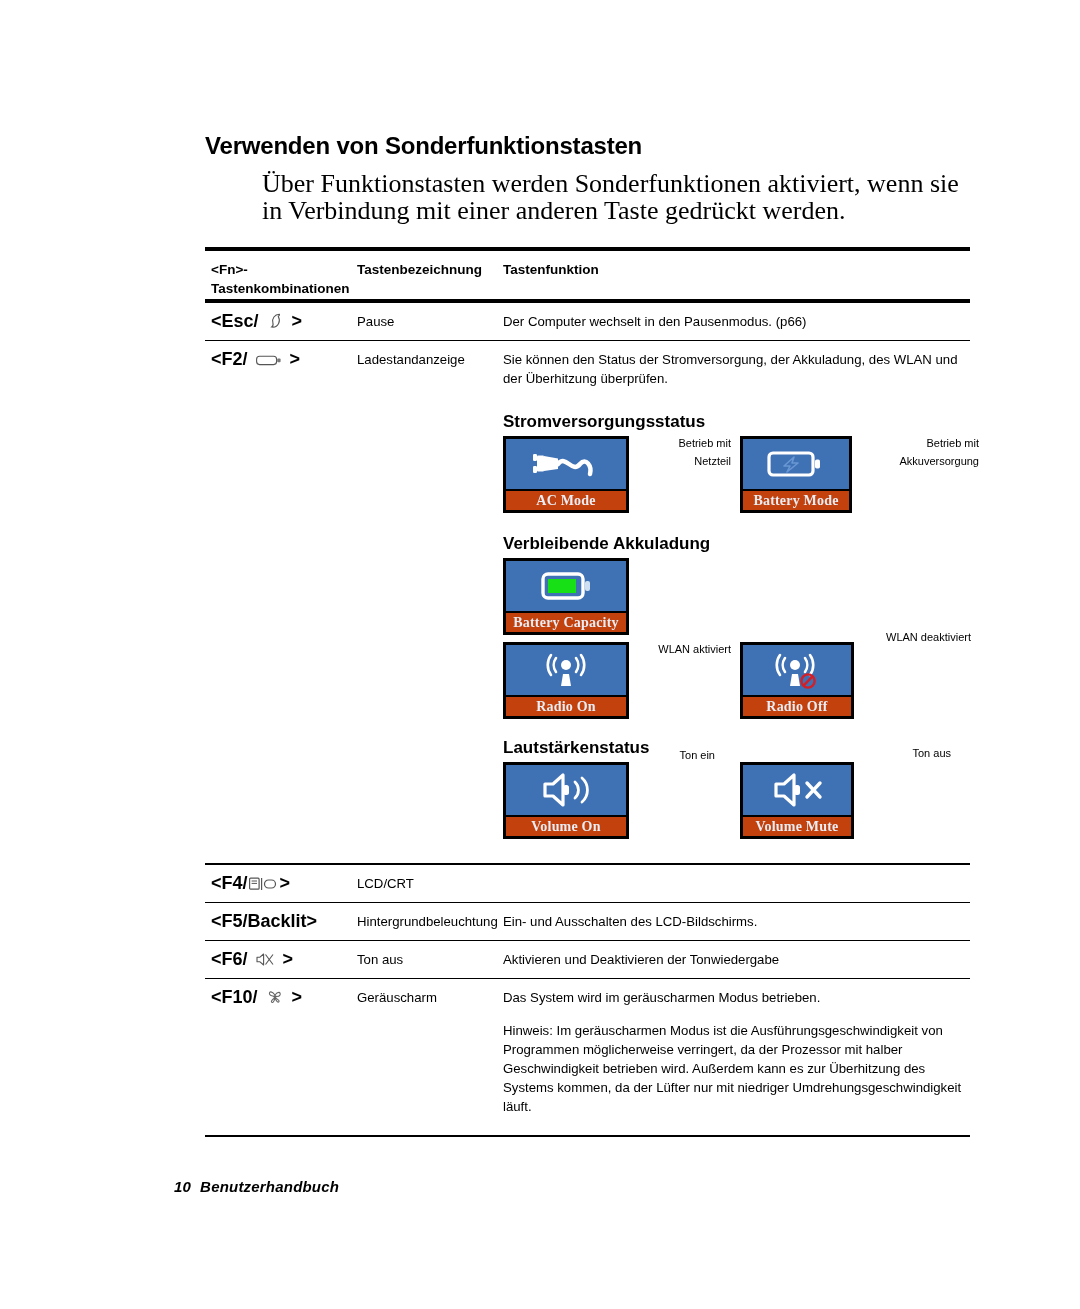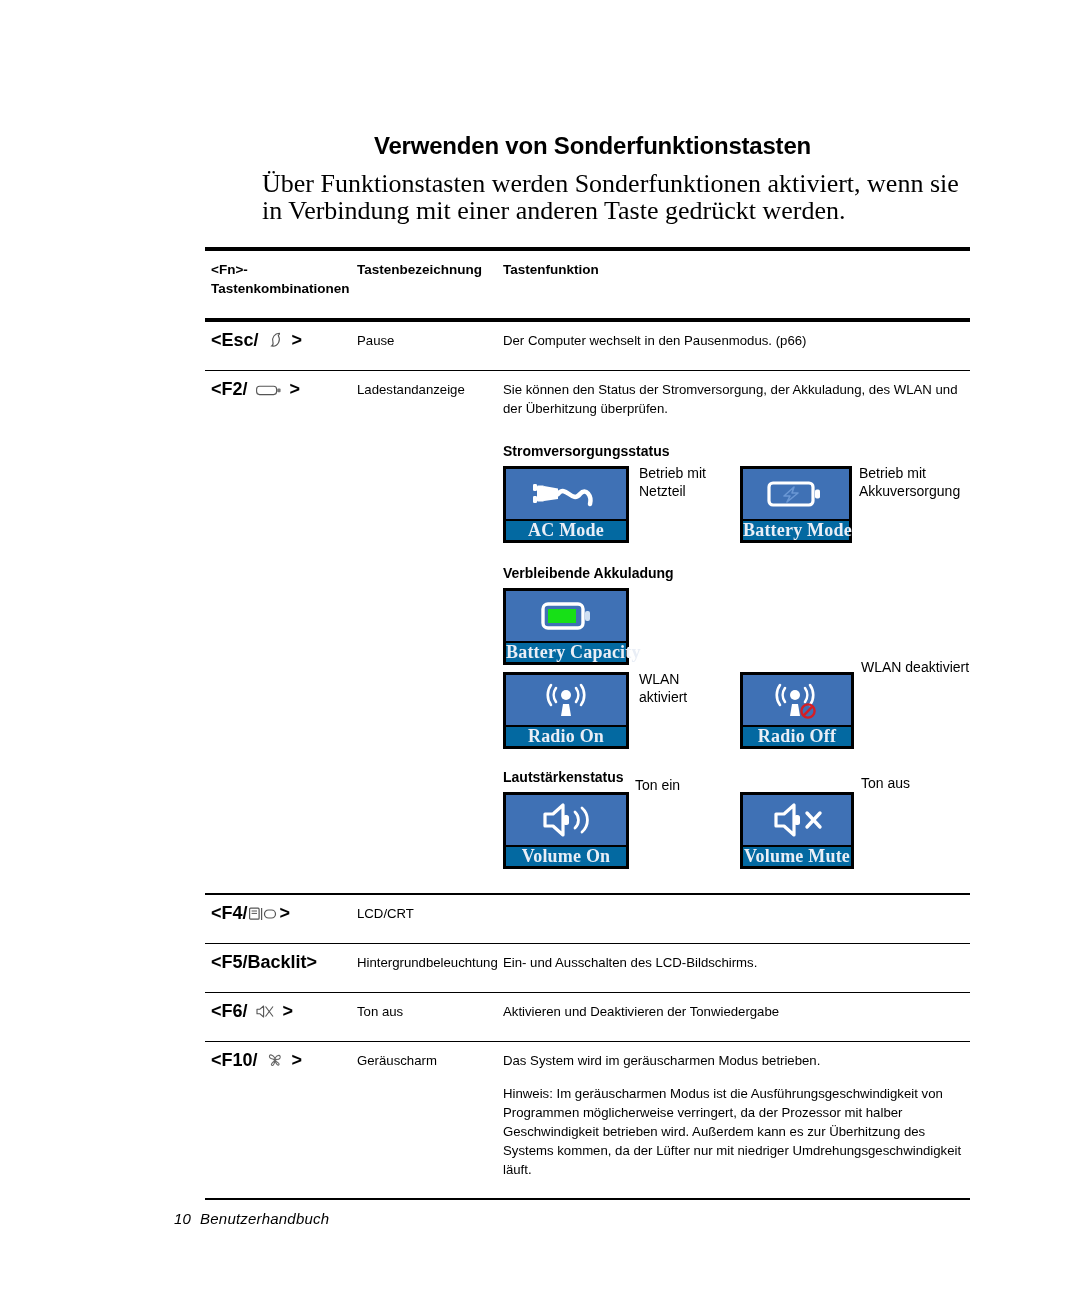--- a/index.html
+++ b/index.html
@@ -20,21 +20,20 @@
     position: absolute;
     inset: 0;
   }
 
   
   .page-title {
     position: absolute;
     left: 205px;
     top: 132px;
     width: 775px;
-    text-align: center;
     font-size: 24px;
     font-weight: bold;
     letter-spacing: -0.2px;
   }
 
   .intro {
     position: absolute;
     left: 262px;
     top: 170px;
     width: 710px;
@@ -48,40 +47,40 @@
   .tbl {
     position: absolute;
     left: 205px;
     top: 247px;
     width: 765px;
   }
   .rule-thick { height: 4px; background: #000; width: 100%; }
   .rule-thin  { height: 1.3px; background: #000; width: 100%; }
 
   .row { position: relative; display: flex; }
-  .c1 { width: 152px; flex: 0 0 152px; padding: 9px 4px 20px 6px; box-sizing: border-box; }
+  .c1 { width: 152px; flex: 0 0 152px; padding: 9px 4px 1px 6px; box-sizing: border-box; }
   .c2 { width: 146px; flex: 0 0 146px; padding: 9px 6px 9px 0; box-sizing: border-box; }
   .c3 { flex: 1 1 auto; padding: 9px 4px 9px 0; box-sizing: border-box; }
 
   .hdr { font-size: 13.5px; font-weight: bold; line-height: 19px; }
   .keycell { font-size: 18px; font-weight: bold; line-height: 19px; white-space: nowrap; }
   .cell { font-size: 13.2px; line-height: 19px; }
 
   
   .kg {
     display: inline-block;
     vertical-align: -2px;
     margin: 0 3px;
   }
   .kg svg { display: block; }
 
   
   .statusarea { padding-top: 6px; padding-bottom: 8px; }
   .sublabel {
-    font-size: 14px;
+    font-size: 17px;
     font-weight: bold;
     margin: 14px 0 5px 0;
   }
   .sublabel.first { margin-top: 18px; }
 
   .pairrow { position: relative; height: 82px; }
   .iconblock { position: absolute; top: 0; }
   .iconblock .frame {
     border: 3px solid #000;
     background: #0a2d52;
@@ -93,52 +92,52 @@
     background: #3f71b5;
     border-bottom: 2px solid #000;
     position: relative;
   }
   .iconblock .cap {
     height: 19px;
     line-height: 19px;
     text-align: center;
     font-family: "Liberation Serif", serif;
     font-weight: bold;
-    font-size: 18px;
+    font-size: 14px;
     color: #e9eef6;
-    background: #0369a1;
+    background: #c2410c;
     letter-spacing: 0.2px;
     white-space: nowrap;
   }
   .iconblock .pict svg { position: absolute; left: 50%; top: 50%; transform: translate(-50%, -50%); }
 
   .sidetext {
     position: absolute;
-    font-size: 14px;
+    font-size: 11px;
     line-height: 18px;
     top: -2px;
+    text-align: right;
   }
 
   
   .note {
     font-size: 13.2px;
     line-height: 19px;
     padding: 14px 4px 10px 0;
   }
 
   
   .footer {
     position: absolute;
     left: 174px;
     top: 1178px;
     font-size: 15px;
-    font-weight: normal;
+    font-weight: bold;
     font-style: italic;
     letter-spacing: 0.2px;
-    margin-top: 32px;
   }
   .footer .pg { margin-right: 9px; }
 </style>
 </head>
 <body>
 
 <div class="page">
 
   <div class="page-title">Verwenden von Sonderfunktionstasten</div>
 

